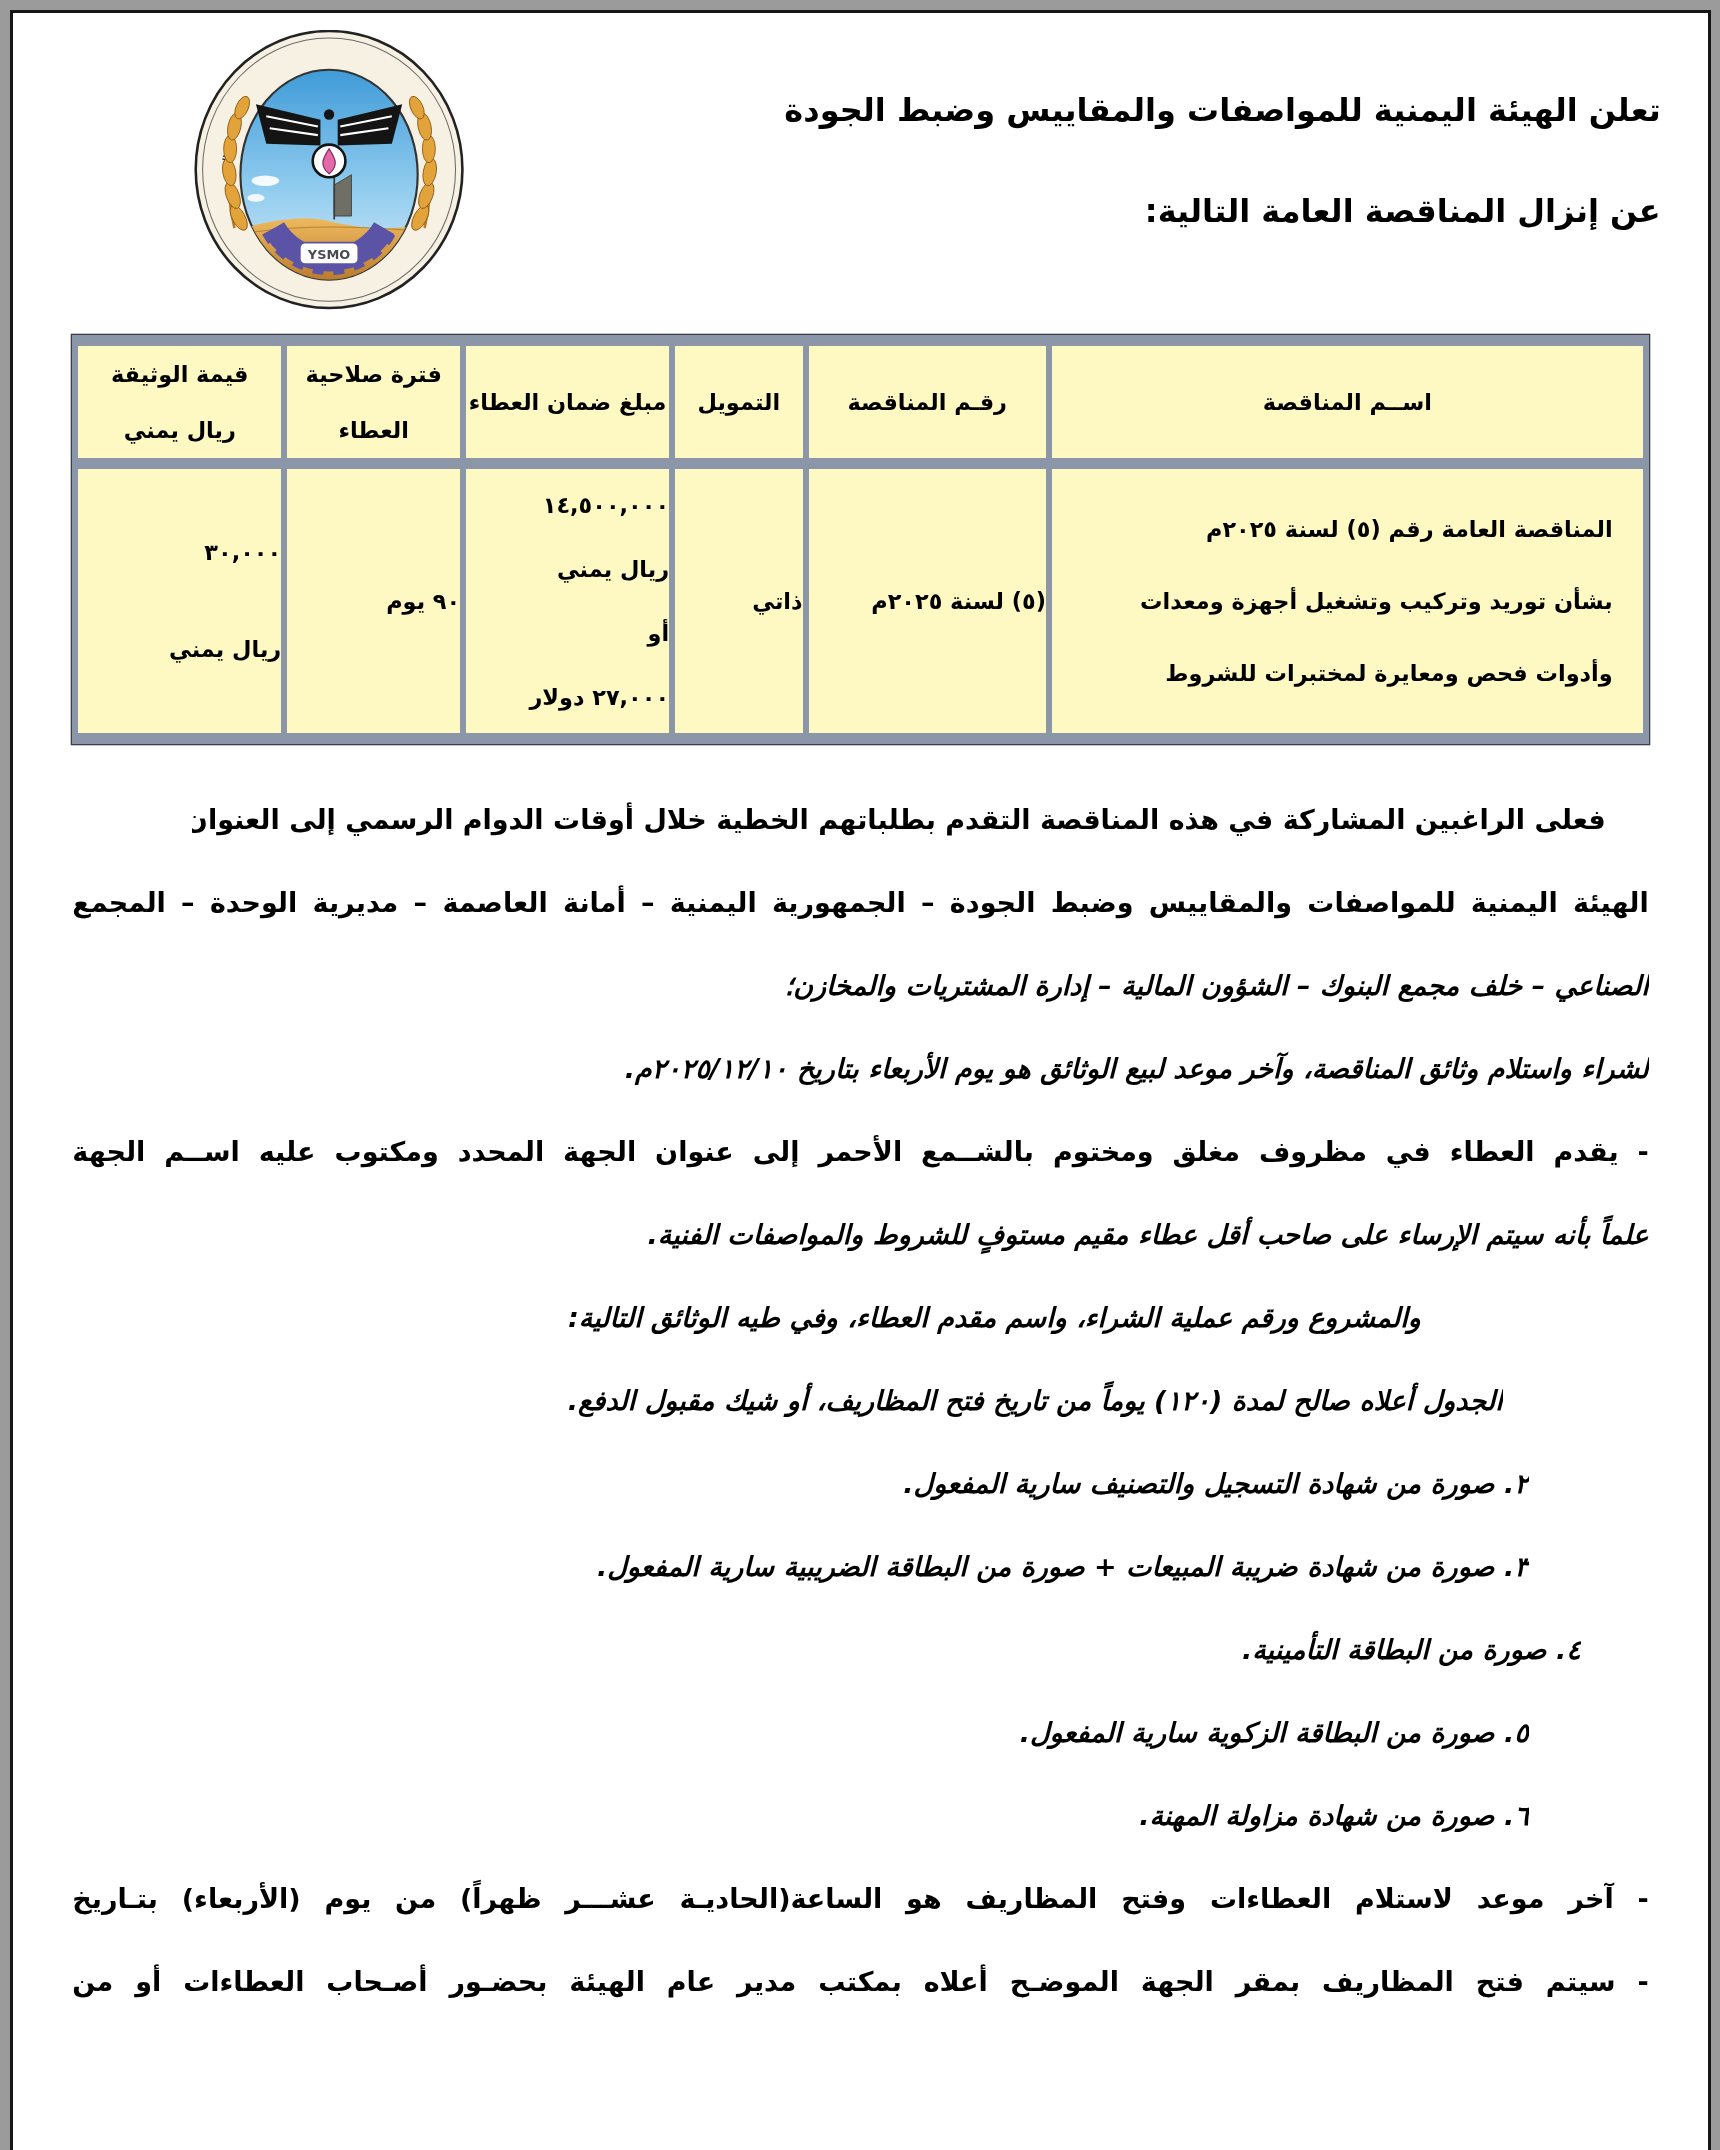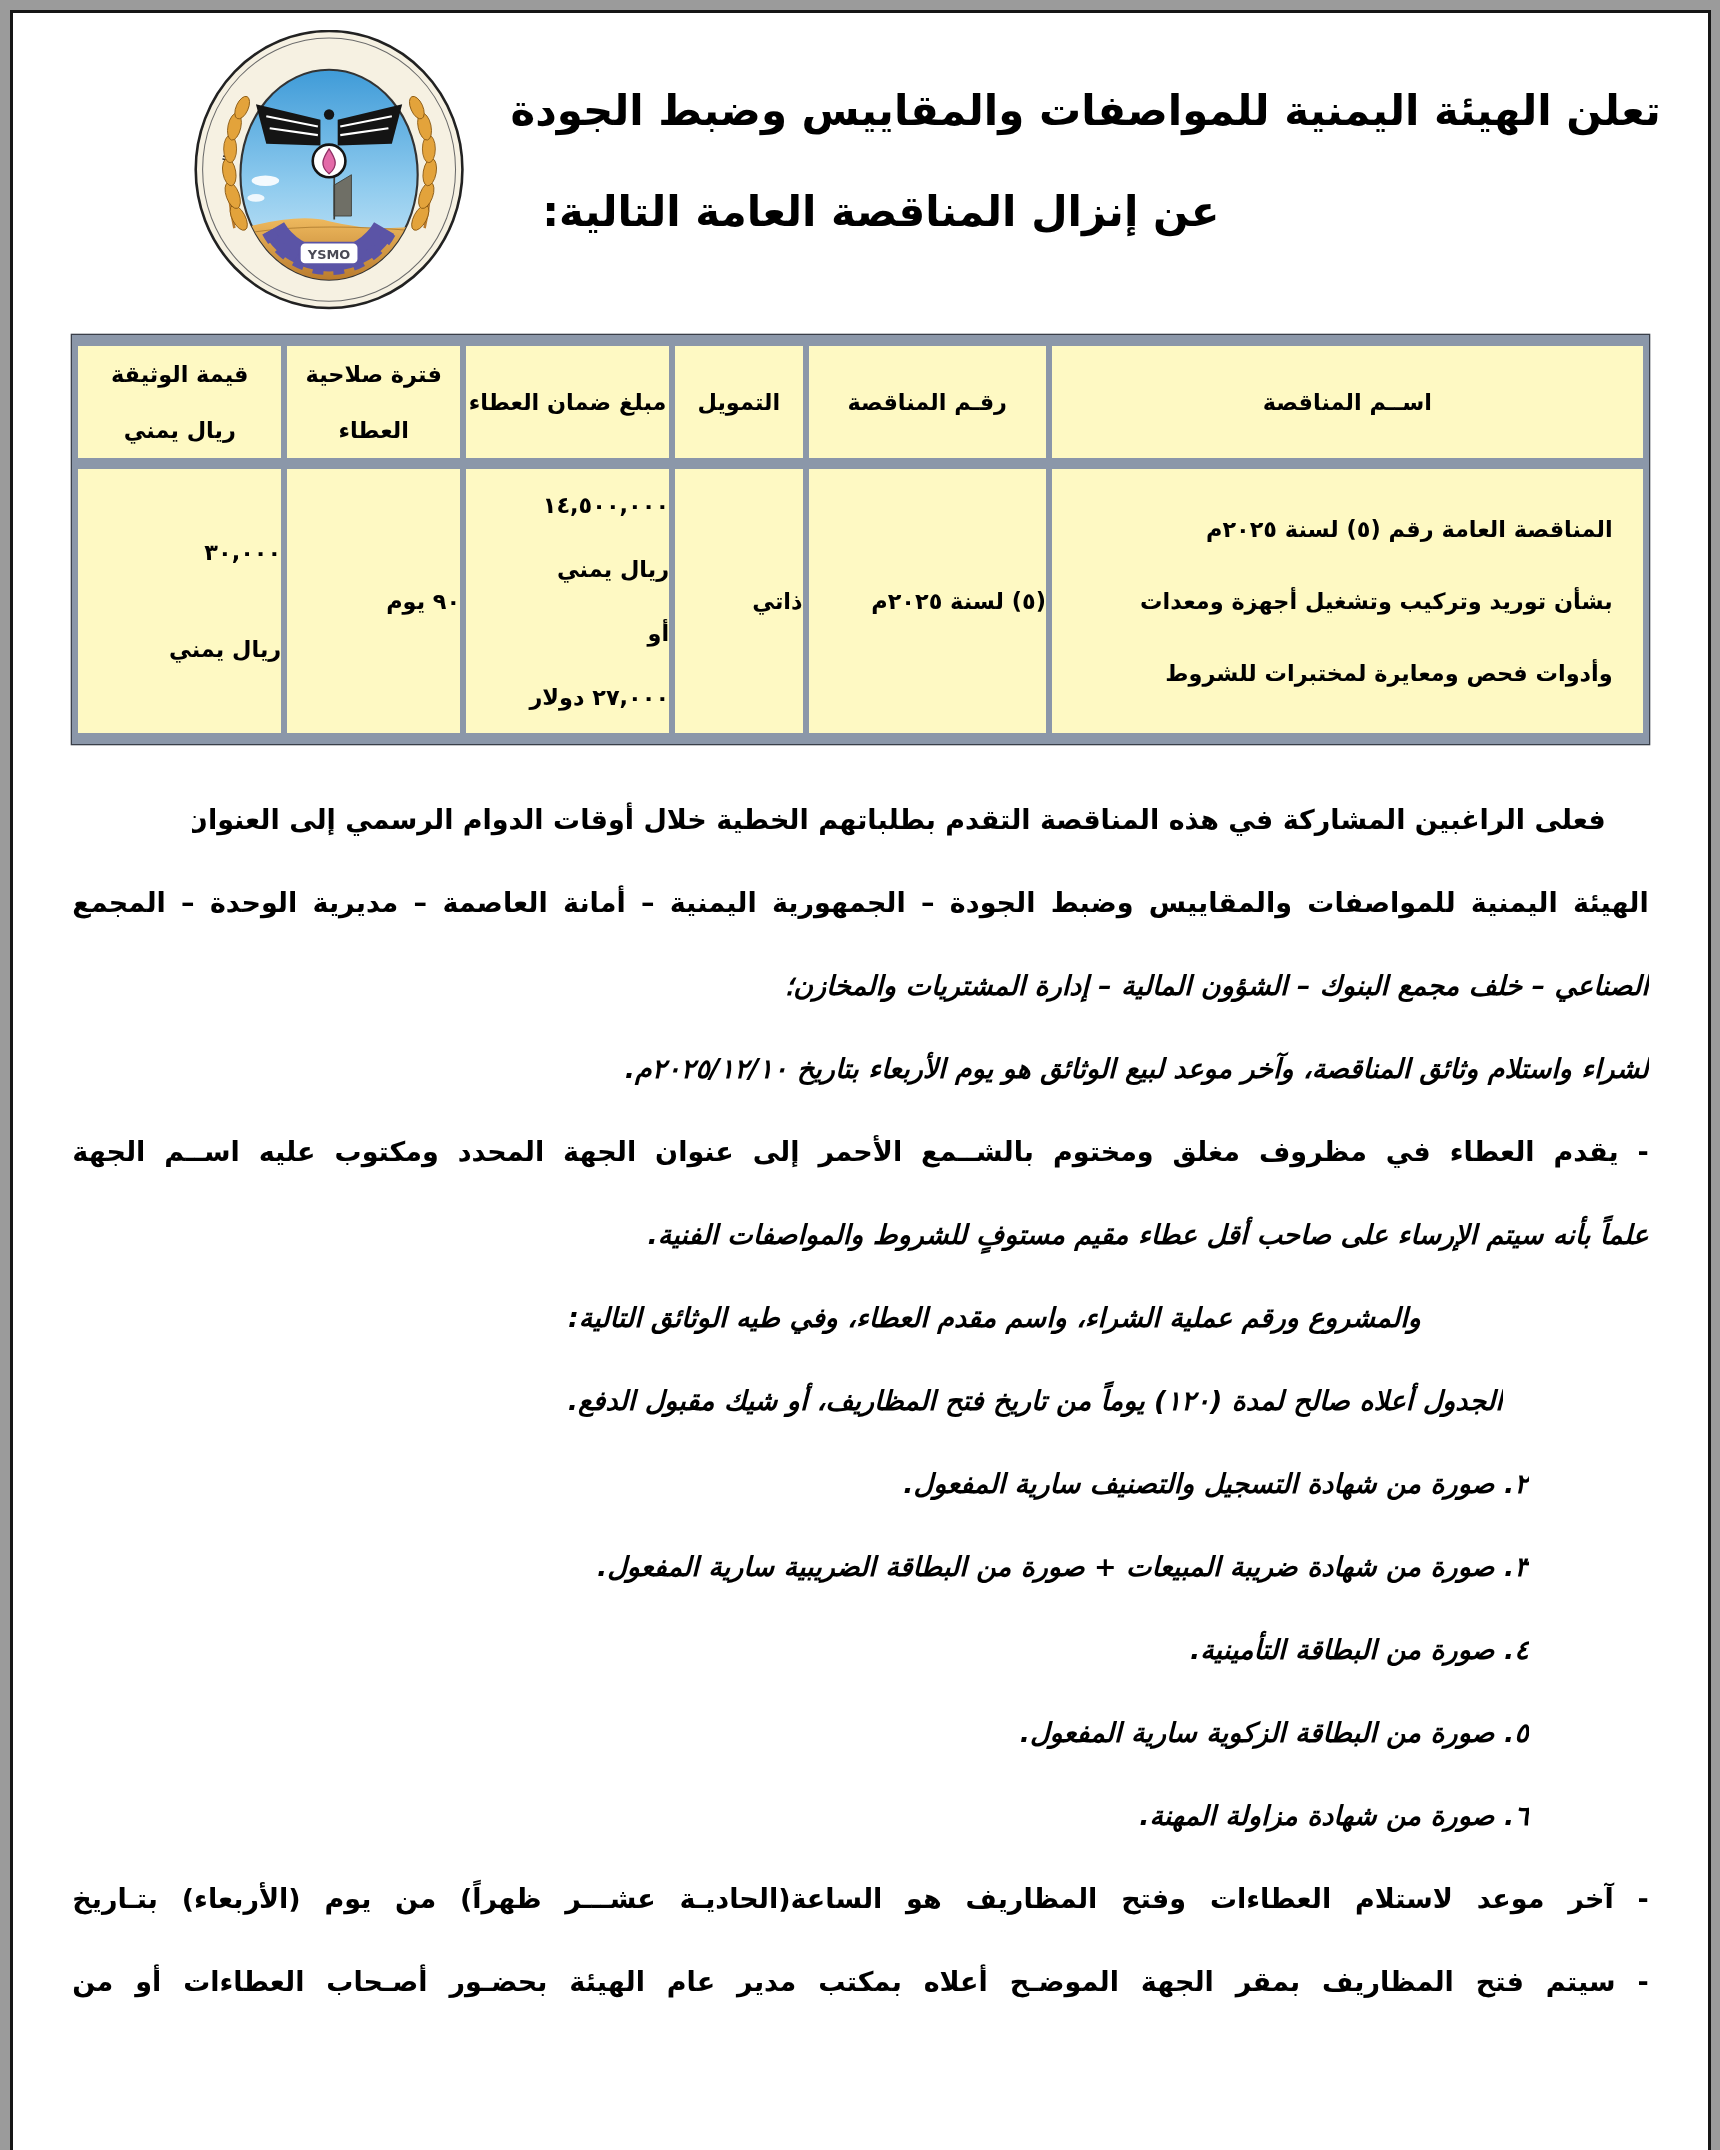--- a/index.html
+++ b/index.html
@@ -19,22 +19,22 @@
   }
 
   
   .header { position:relative; height:322px; }
   .logo {
     position:absolute; left:181px; top:17px;
     width:271px; height:280px;
   }
   .titles {
     position:absolute; left:529px; right:47px; top:47px;
-    direction:rtl; text-align:left;
-    font-size:42px; font-weight:bold; line-height:101px;
+    direction:rtl; text-align:right;
+    font-size:32px; font-weight:bold; line-height:101px;
     white-space:nowrap;
   }
 
   
   .table-wrap { margin:0 59px; }
   table.tender {
     width:100%;
     border-collapse:collapse;
     direction:rtl;
     table-layout:fixed;
@@ -212,21 +212,21 @@
       <div class="ln fill" style="margin-right: 43px; margin-left: 120px;">فعلى الراغبين المشاركة في هذه المناقصة التقدم بطلباتهم الخطية خلال أوقات الدوام الرسمي إلى العنوان التالي:</div>
       <div class="ln fill">الهيئة اليمنية للمواصفات والمقاييس وضبط الجودة – الجمهورية اليمنية – أمانة العاصمة – مديرية الوحدة – المجمع</div>
       <div class="ln right">الصناعي – خلف مجمع البنوك – الشؤون المالية – إدارة المشتريات والمخازن؛</div>
       <div class="ln right">لشراء واستلام وثائق المناقصة، وآخر موعد لبيع الوثائق هو يوم الأربعاء بتاريخ ٢٠٢٥/١٢/١٠م.</div>
       <div class="ln fill">- يقدم العطاء في مظروف مغلق ومختوم بالشــمع الأحمر إلى عنوان الجهة المحدد ومكتوب عليه اســم الجهة</div>
       <div class="ln right">علماً بأنه سيتم الإرساء على صاحب أقل عطاء مقيم مستوفٍ للشروط والمواصفات الفنية.</div>
       <div class="ln right" style="margin-right: 228px;">والمشروع ورقم عملية الشراء، واسم مقدم العطاء، وفي طيه الوثائق التالية:</div>
       <div class="ln right" style="margin-right: 146px;">الجدول أعلاه صالح لمدة (١٢٠) يوماً من تاريخ فتح المظاريف، أو شيك مقبول الدفع.</div>
       <div class="ln right" style="margin-right: 120px;">٢. صورة من شهادة التسجيل والتصنيف سارية المفعول.</div>
       <div class="ln right" style="margin-right: 120px;">٣. صورة من شهادة ضريبة المبيعات + صورة من البطاقة الضريبية سارية المفعول.</div>
-      <div class="ln right" style="margin-right: 120px;">٤. صورة من البطاقة التأمينية.</div>
+      <div class="ln right" style="margin-right: 68px;">٤. صورة من البطاقة التأمينية.</div>
       <div class="ln right" style="margin-right: 120px;">٥. صورة من البطاقة الزكوية سارية المفعول.</div>
       <div class="ln right" style="margin-right: 120px;">٦. صورة من شهادة مزاولة المهنة.</div>
       <div class="ln fill">- آخر موعد لاستلام العطاءات وفتح المظاريف هو الساعة(الحاديـة عشـــر ظهراً) من يوم (الأربعاء) بتـاريخ</div>
       <div class="ln fill">- سيتم فتح المظاريف بمقر الجهة الموضـح أعلاه بمكتب مدير عام الهيئة بحضـور أصـحاب العطاءات أو من</div>
     </div>
 
 </div>
 
 
 </body></html>

